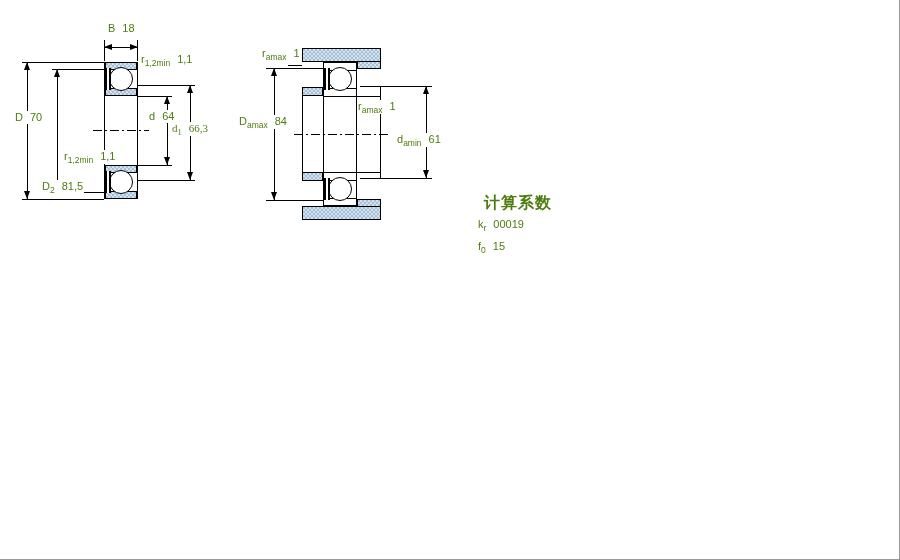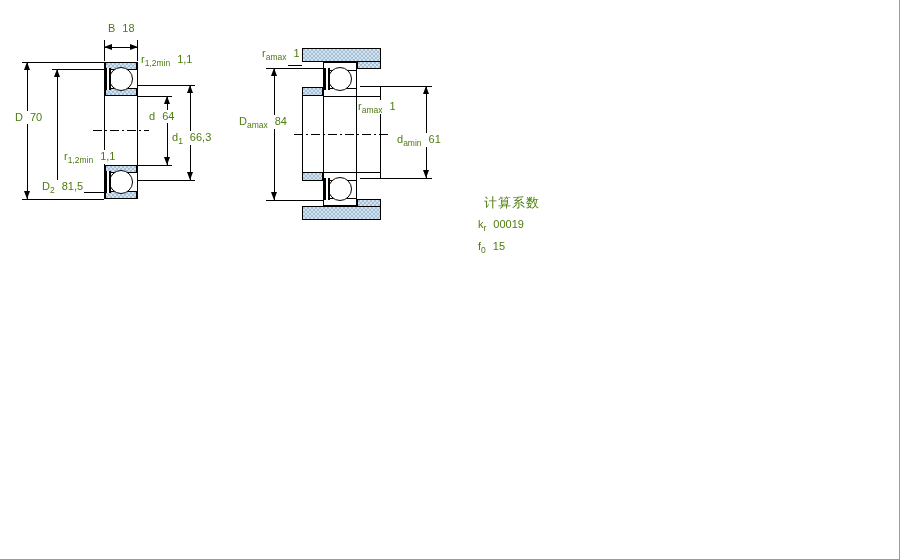--- a/index.html
+++ b/index.html
@@ -22,21 +22,21 @@
   .cline{position:absolute;height:1px;z-index:1;
     background:repeating-linear-gradient(to right,#000 0 9px,transparent 9px 12px,#000 12px 14px,transparent 14px 17px);}
   .ar{position:absolute;width:0;height:0;z-index:2;}
   .ar-up{border-left:3px solid transparent;border-right:3px solid transparent;border-bottom:8px solid #000;}
   .ar-down{border-left:3px solid transparent;border-right:3px solid transparent;border-top:8px solid #000;}
   .ar-left{border-top:3px solid transparent;border-bottom:3px solid transparent;border-right:8px solid #000;}
   .ar-right{border-top:3px solid transparent;border-bottom:3px solid transparent;border-left:8px solid #000;}
   .lab{position:absolute;font-size:11px;line-height:13px;background:#fff;padding:0 1px;white-space:nowrap;z-index:4;}
   .lab .sub{font-size:8.5px;position:relative;top:3px;}
   .lab .val{margin-left:7px;}
-  .cjk{font-weight:normal;font-size:13px;letter-spacing:1px;}
+  .cjk{font-weight:bold;font-size:16px;letter-spacing:1px;}
 </style>
 </head>
 <body>
 
 <div id="canvas">
 
   <div class="rect" style="left:104px;top:62px;width:34px;height:137px;"></div>
   <div class="steel" style="left:105px;top:62px;width:32px;height:8px;"></div>
   <div class="steel" style="left:105px;top:88px;width:32px;height:8px;"></div>
   <div class="steel" style="left:105px;top:165px;width:32px;height:8px;"></div>
@@ -85,21 +85,21 @@
   </div>
   <div class="lab" style="left:14px;top:111px;">
     <span>D</span><span class="val">70</span>
   </div>
   <div class="lab" style="left:41px;top:132px;margin-top:48px;">
     <span>D</span><span class="sub">2</span><span class="val">81,5</span>
   </div>
   <div class="lab" style="left:148px;top:110px;">
     <span>d</span><span class="val">64</span>
   </div>
-  <div class="lab" style="left:171px;top:131px;">
+  <div class="lab" style="left:171px;top:122px;font-family:Liberation Serif, serif;">
     <span>d</span><span class="sub">1</span><span class="val">66,3</span>
   </div>
   <div class="lab" style="left:63px;top:150px;">
     <span>r</span><span class="sub">1,2min</span><span class="val">1,1</span>
   </div>
 
   <div class="steel" style="left:302px;top:48px;width:79px;height:14px;"></div>
   <div class="steel" style="left:357px;top:62px;width:24px;height:7px;border-top:none;"></div>
   <div class="steel" style="left:302px;top:206px;width:79px;height:14px;"></div>
   <div class="steel" style="left:357px;top:199px;width:24px;height:7px;border-bottom:none;"></div>

